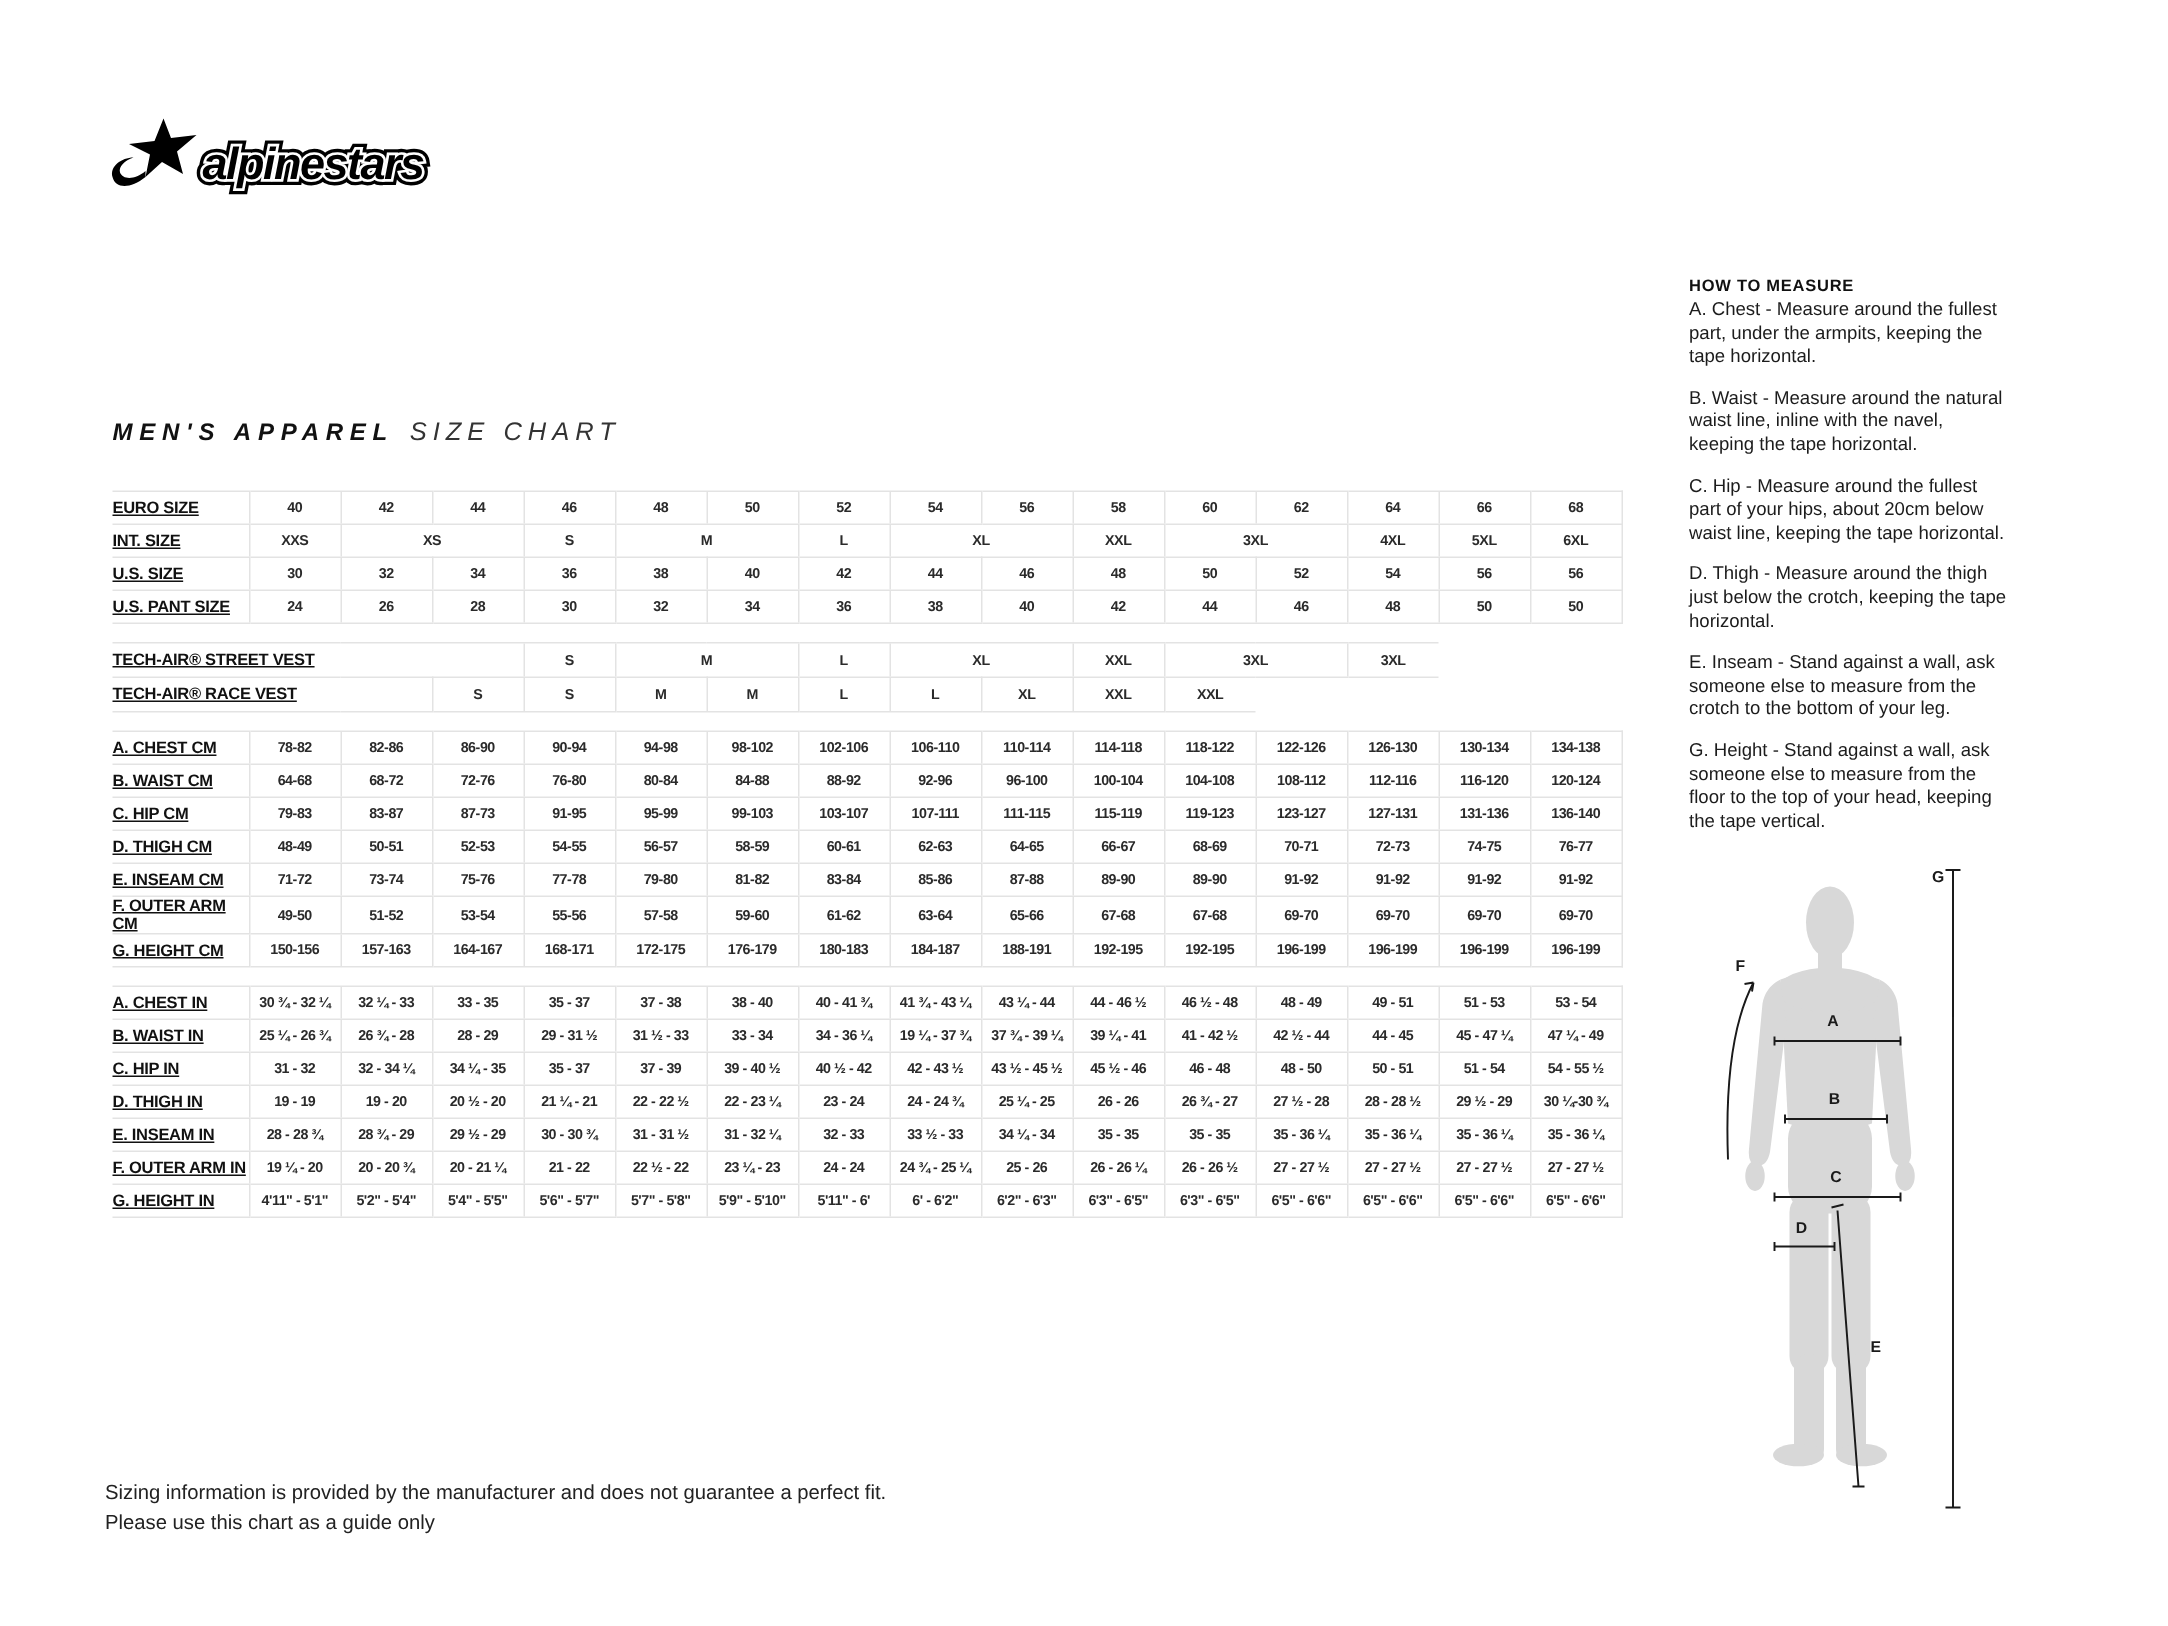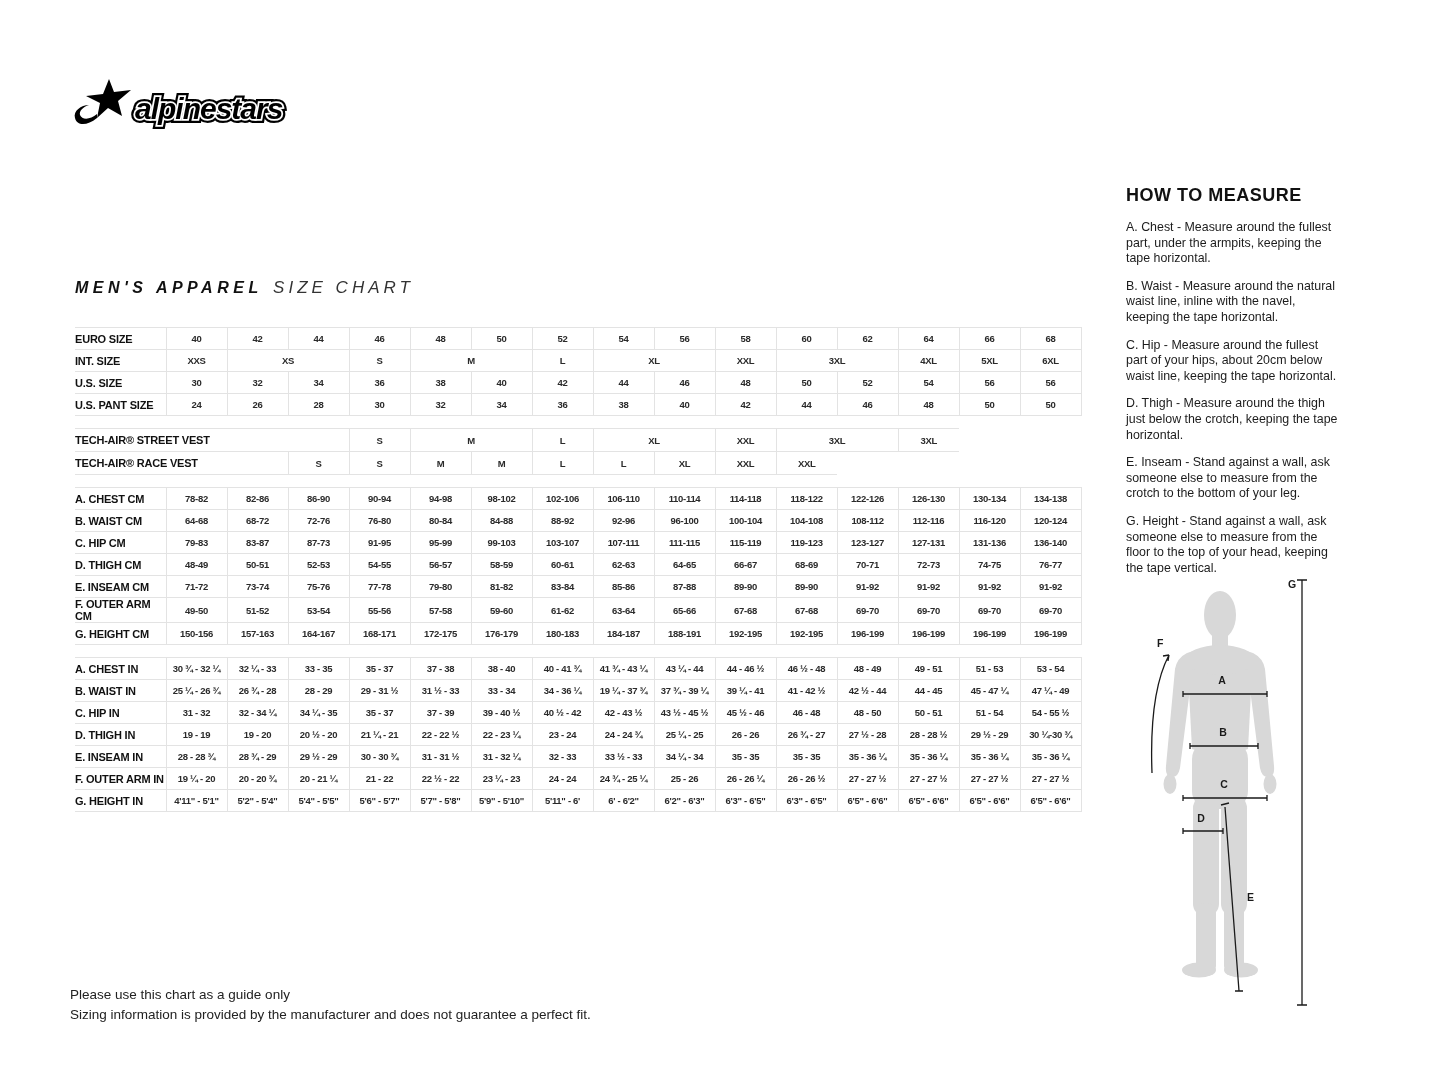--- a/index.html
+++ b/index.html
@@ -26,41 +26,41 @@
   table.sizes { border-collapse:collapse; table-layout:fixed; width:1006px; }
   col.label-col { width:91px; }
   col.data-col  { width:61px; }
   tr.datarow { height:22px; }
   tr.g-vests { height:23px; }
   tr.g-cm, tr.g-in { height:22px; }
   th.row-label {
     text-align:left; vertical-align:middle; font-weight:bold; font-size:11px;
     letter-spacing:-0.2px; color:#111; line-height:12px; padding:0;
   }
-  th.row-label span { display:inline-block; text-align:left; }
+  th.row-label span { display:inline-block; text-align:left;text-decoration:underline; }
   tr.g-vests th.row-label { position:relative; }
   tr.g-vests th.row-label span {
     position:absolute; left:0; top:50%; transform:translateY(-50%); white-space:nowrap;
   }
   td.size-cell {
     text-align:center; vertical-align:middle; font-weight:bold; font-size:9.5px;
     letter-spacing:-0.3px; color:#2a2a2a; padding:0;
     border-left:1px solid #e3e3e3; border-bottom:1px solid #e3e3e3;
     white-space:nowrap; overflow:hidden;
   }
   th.row-label { border-bottom:1px solid #e3e3e3; }
   td.size-cell:last-child { border-right:1px solid #e3e3e3; }
   tr.first td, tr.first th { border-top:1px solid #e3e3e3; }
   td.size-cell.empty.lead { border-left:none; }
   td.size-cell.empty.trail { border:none; }
   tr.spacer td { border:none; height:13px; }
 
   
   .howto { position:absolute; left:1126px; top:185px; width:216px; }
-  .howto h3 { font-size:18px; font-weight:bold; letter-spacing:0.5px; margin-bottom:14px; color:#111; }
+  .howto h3 { font-size:11px; font-weight:bold; letter-spacing:0.5px; margin-bottom:2px; color:#111; }
   .howto p  { font-size:12.4px; line-height:15.6px; margin-bottom:12px; color:#1c1c1c; }
 
   
   .diagram { position:absolute; left:1135px; top:563px; width:312px; height:455px; }
   .diagram text { font-family:"Liberation Sans", sans-serif; font-weight:bold; font-size:10.5px; fill:#1a1a1a; }
   .mline { stroke:#1a1a1a; stroke-width:1.3; fill:none; }
 
   
   .footer { position:absolute; left:70px; top:985px; }
   .footer p { font-size:13.5px; line-height:20px; color:#222; }
@@ -520,15 +520,15 @@
       <text x="89" y="225" text-anchor="middle">C</text>
       <text x="66" y="259" text-anchor="middle">D</text>
       <text x="112" y="338">E</text>
       <text x="22" y="84">F</text>
       <text x="153" y="25">G</text>
     </g>
   </svg>
 </div>
 
 <div class="footer">
+  <p>Sizing information is provided by the manufacturer and does not guarantee a perfect fit.</p>
   <p>Please use this chart as a guide only</p>
-  <p>Sizing information is provided by the manufacturer and does not guarantee a perfect fit.</p>
 </div>
 
 </body></html>

